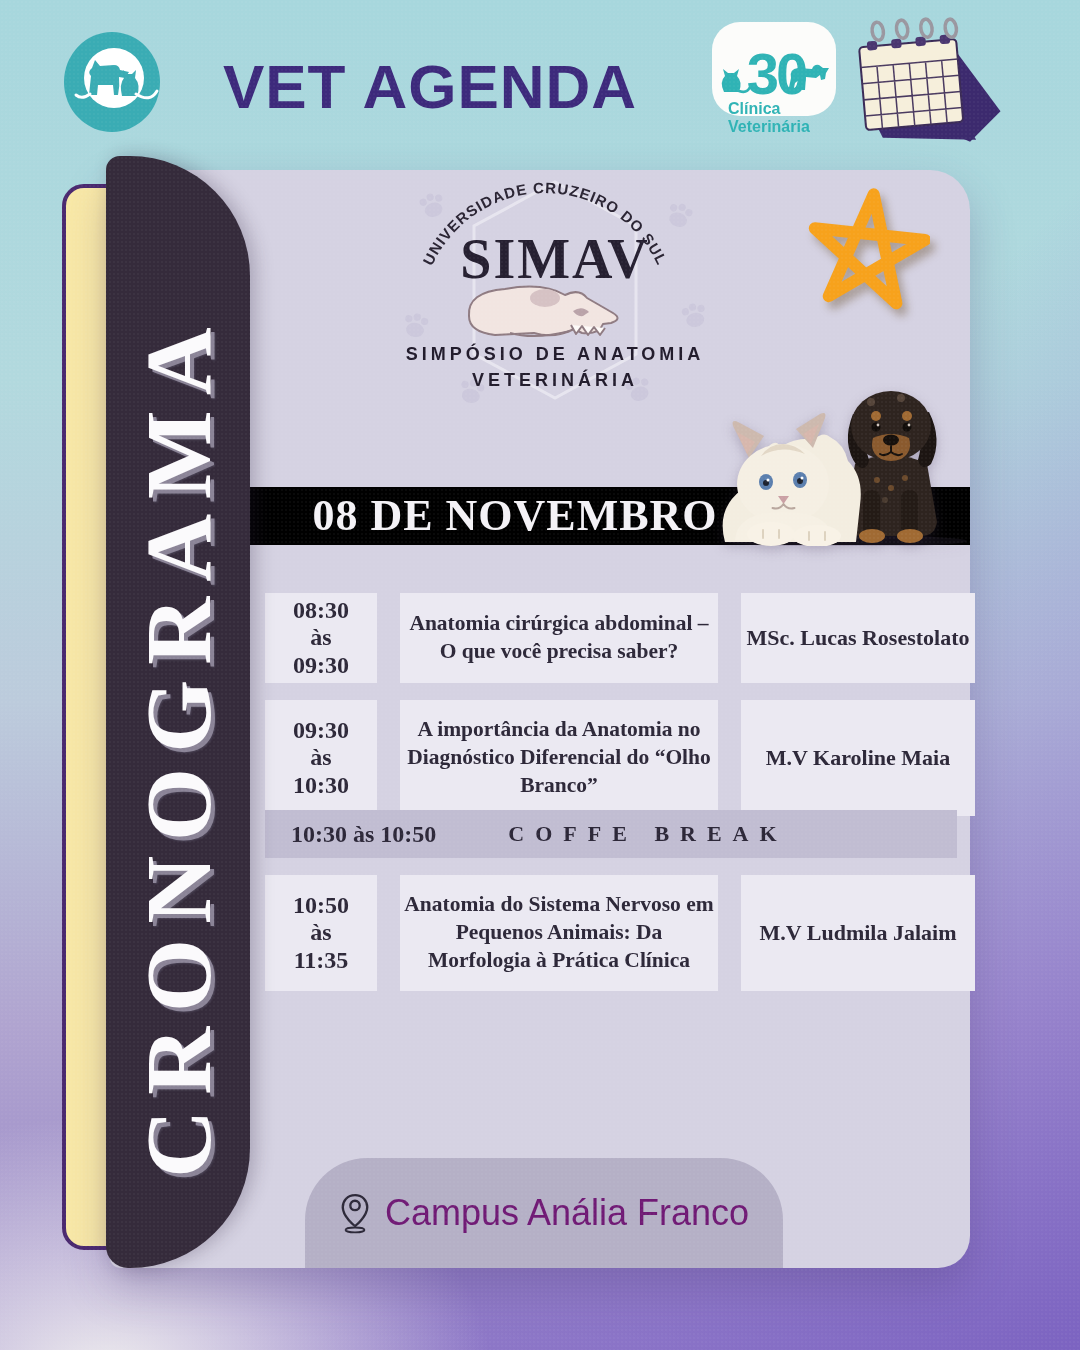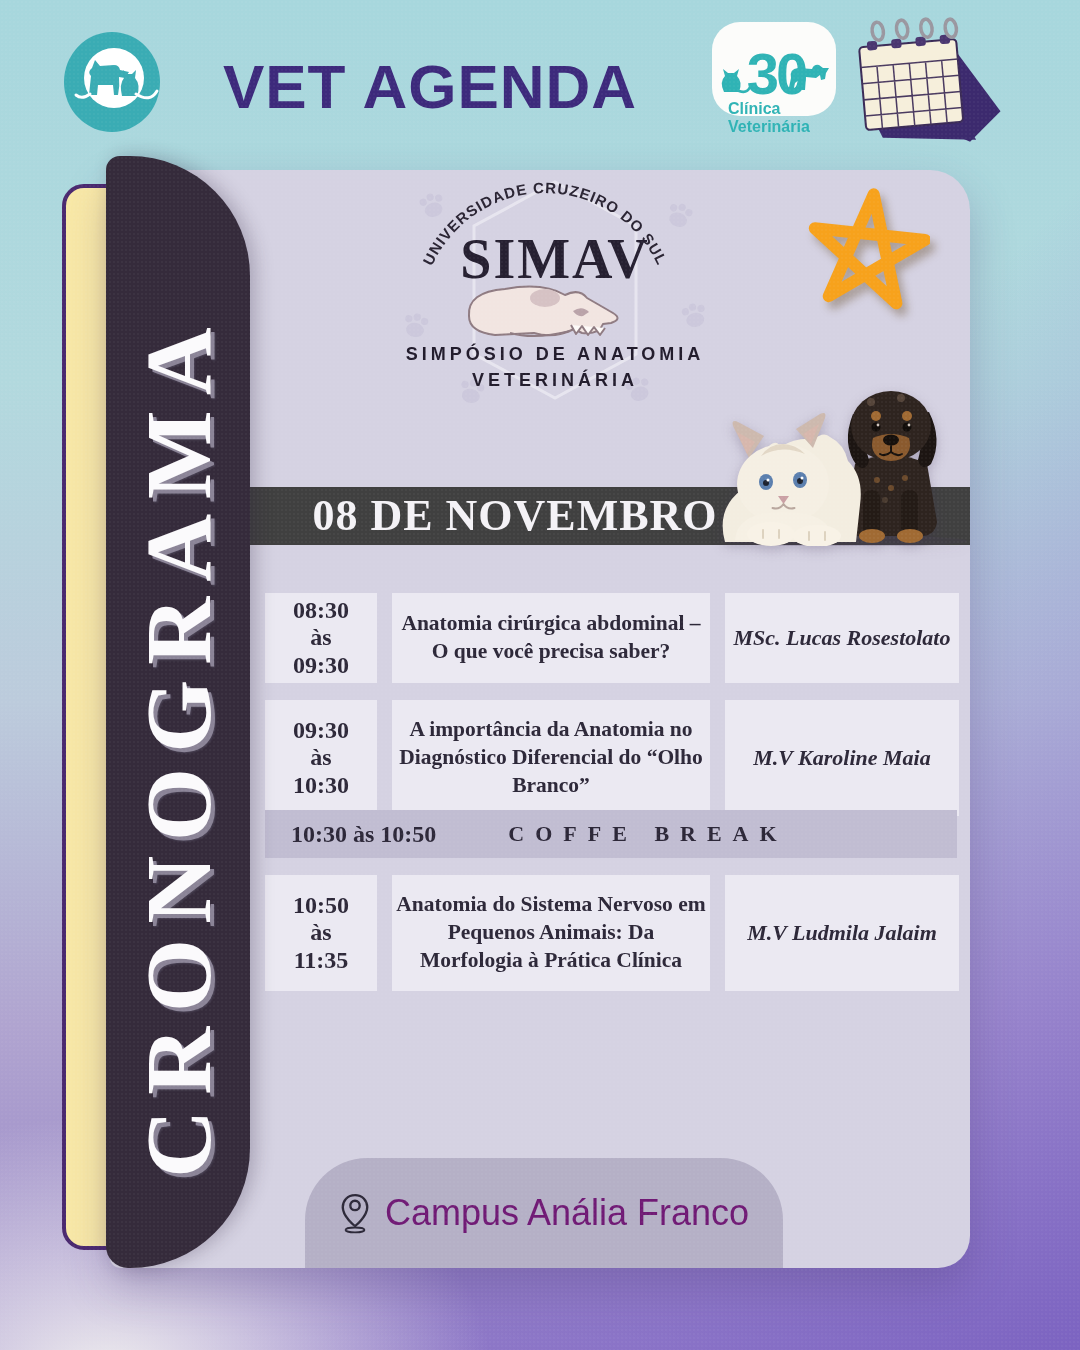--- a/index.html
+++ b/index.html
@@ -57,43 +57,43 @@
     font-size:94px;letter-spacing:15px;color:#fbfafc;
     text-shadow:-4px 4px 0 #8b8497,-5px 5px 2px rgba(90,84,104,.55);
     white-space:nowrap;
   }
   
   .simav{position:absolute;left:270px;top:2px;width:350px;height:244px;}
   
   .star{position:absolute;left:698px;top:8px;width:122px;height:148px;
         filter:drop-shadow(5px 7px 4px rgba(90,60,20,.35));}
   
-  .date-banner{position:absolute;left:0;top:317px;width:860px;height:58px;background:#404040;}
+  .date-banner{position:absolute;left:0;top:317px;width:860px;height:58px;background:#000000;}
   .date-banner-label{
     position:absolute;left:60px;top:0;width:690px;height:58px;line-height:58px;text-align:center;
     font-family:"Liberation Serif",serif;font-weight:700;font-size:44px;
     letter-spacing:1px;color:#f4f2f6;
   }
   
   .pets{position:absolute;left:585px;top:202px;width:278px;height:174px;z-index:4;
         filter:drop-shadow(0 4px 6px rgba(60,45,80,.25));}
   
   .row{
     position:absolute;left:155px;width:756px;height:90px;
-    display:grid;grid-template-columns:112px 318px 234px;column-gap:15px;
+    display:grid;grid-template-columns:112px 318px 234px;column-gap:23px;
   }
   .row-1{top:423px;} .row-2{top:530px;} .row-3{top:705px;height:92px;}
   .cell{
     background:#ebe9f2;display:flex;align-items:center;justify-content:center;
     text-align:center;color:#2d2839;
     font-family:"Liberation Serif",serif;font-weight:700;
   }
   .time-cell{font-size:24px;line-height:1.15;white-space:pre-line;}
   .topic-cell{font-size:21.5px;line-height:1.3;padding:16px 4px;}
-  .speaker-cell{font-size:22px;white-space:nowrap;font-style:italic;}
+  .speaker-cell{font-size:22px;white-space:nowrap;}
   .break-row{
     position:absolute;left:155px;top:640px;width:692px;height:48px;background:#c1bdd2;
     display:flex;align-items:center;color:#2d2839;font-family:"Liberation Serif",serif;
   }
   .break-time{margin-left:26px;font-size:24px;font-weight:700;}
   .break-label{margin-left:72px;font-size:22px;font-weight:700;letter-spacing:11px;}
   
   .location-pill{
     position:absolute;left:195px;top:988px;width:478px;height:110px;
     background:#b5b0c6;border-radius:62px 62px 0 0;

